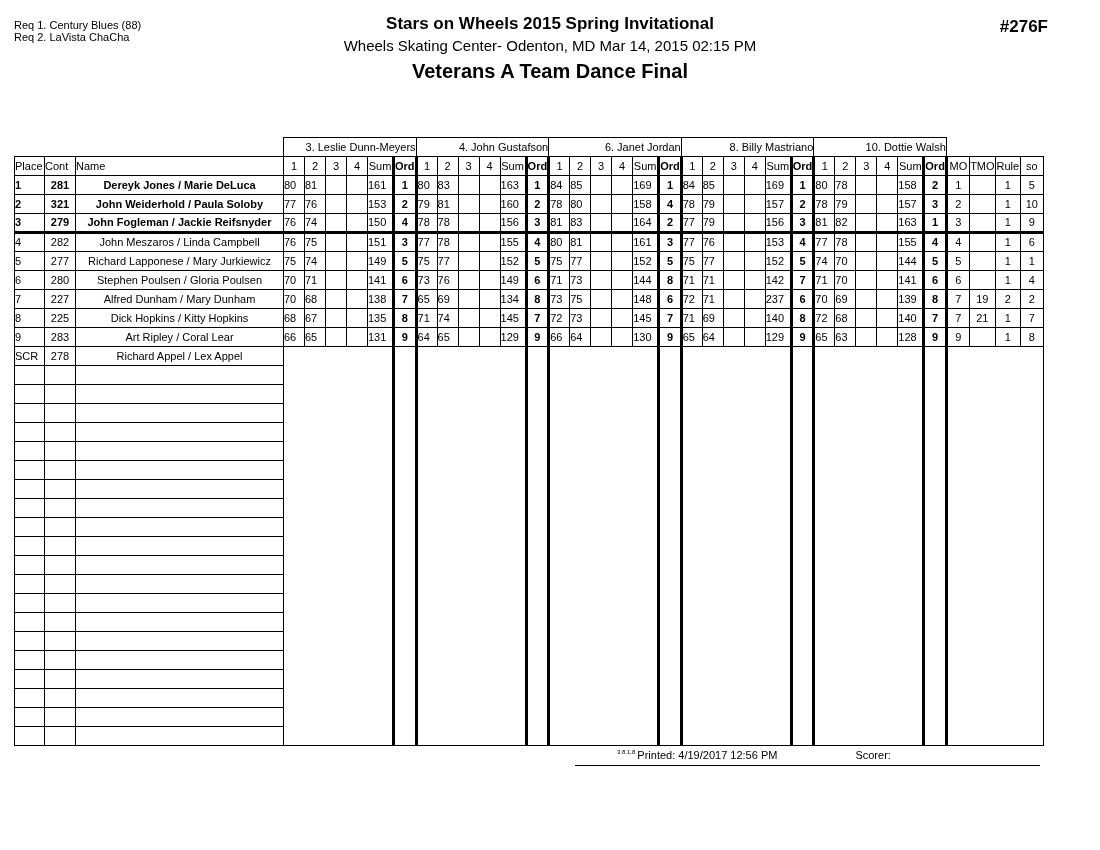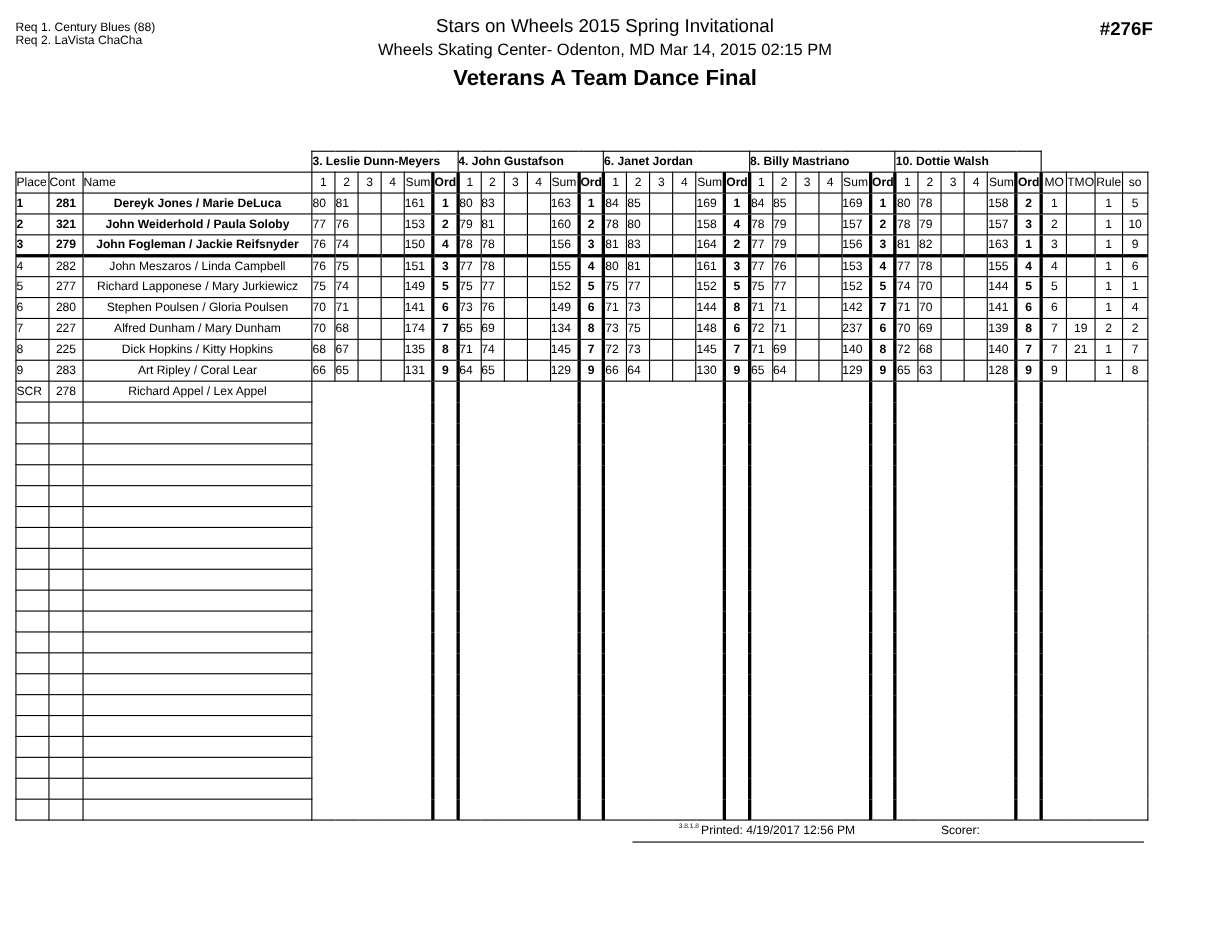--- a/index.html
+++ b/index.html
@@ -7,39 +7,39 @@
   body {
     width: 1100px; height: 850px;
     background: #fff; color: #000;
     font-family: "Liberation Sans", sans-serif;
     position: relative; overflow: hidden;
   }
   .req { position: absolute; left: 14px; font-size: 11px; }
   #req1 { top: 19px; }
   #req2 { top: 31px; }
   .title-block { position: absolute; left: 0; top: 14px; width: 1100px; text-align: center; }
-  .t1 { font-size: 17px; font-weight: normal; }
+  .t1 { font-size: 17px; font-weight: bold; }
   .t2 { font-size: 15px; margin-top: 3px; }
   .t3 { font-size: 20px; font-weight: bold; margin-top: 6px; }
   .t4 { font-size: 17px; margin-top: 5px; }
   .evtnum { position: absolute; right: 52px; top: 17px; font-size: 17px; font-weight: bold; }
 
   #results-table { position: absolute; left: 14px; top: 137px; border-collapse: collapse; table-layout: fixed; }
   #results-table td {
     height: 19px; font-size: 11px; line-height: 17px; padding: 0;
     white-space: nowrap; overflow: hidden;
   }
   .c { border: 1px solid #000; }
   .nob { border: none; }
   .ordcol { border-left: 3px solid #000; border-right: 3px solid #000; text-align: center; font-weight: bold; }
   .ordopen { border: none; border-left: 3px solid #000; border-right: 3px solid #000; }
   .rframe { border-right: 1px solid #000; }
   .lastrow td { border-bottom: 1px solid #000; }
   .hdr1 td { height: 18px; }
-  .jname { font-size: 11px; padding-left: 3px; text-align: left; font-weight: bold; }
+  .jname { font-size: 11px; padding-left: 3px; text-align: right; }
   .hdr2 td { height: 20px; font-size: 9px; text-align: center; }
   .hdr2 .hl { text-align: left; padding-left: 2px; font-size: 10px; margin-left: 41px; }
   .hdr2 .ordcol { font-weight: bold; }
   .pc { text-align: left; padding-left: 3px; }
   .cc { text-align: center; }
   .nc { text-align: center; padding-left: 3px; }
   .mark { text-align: left; padding-left: 3px; }
   .sum { text-align: left; padding-right: 2px; }
   .tc { text-align: center; }
   .cut td { border-bottom: 3px solid #000; }
@@ -391,21 +391,21 @@
         <td class="c tc">4</td>
       </tr>
       <tr class="drow">
         <td class="c pc">7</td>
         <td class="c cc">227</td>
         <td class="c nc">Alfred Dunham / Mary Dunham</td>
         <td class="c mark">70</td>
         <td class="c mark">68</td>
         <td class="c mark"></td>
         <td class="c mark"></td>
-        <td class="c sum">174</td>
+        <td class="c sum">138</td>
         <td class="c ordcol">7</td>
         <td class="c mark">65</td>
         <td class="c mark">69</td>
         <td class="c mark"></td>
         <td class="c mark"></td>
         <td class="c sum">134</td>
         <td class="c ordcol">8</td>
         <td class="c mark">73</td>
         <td class="c mark">75</td>
         <td class="c mark"></td>

